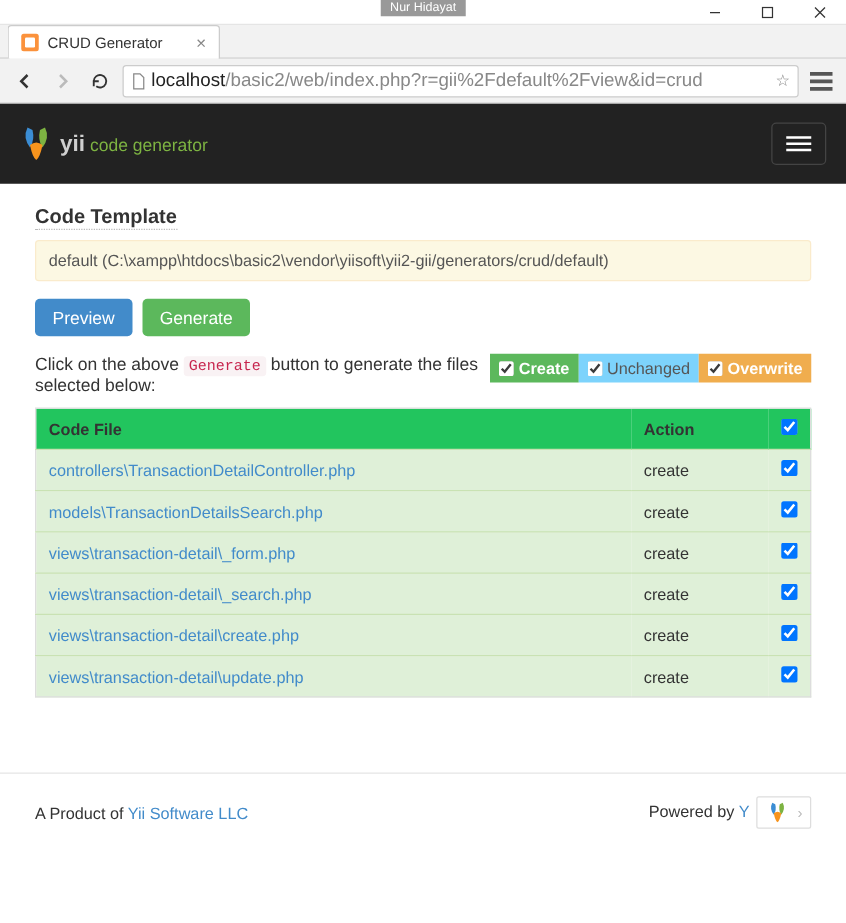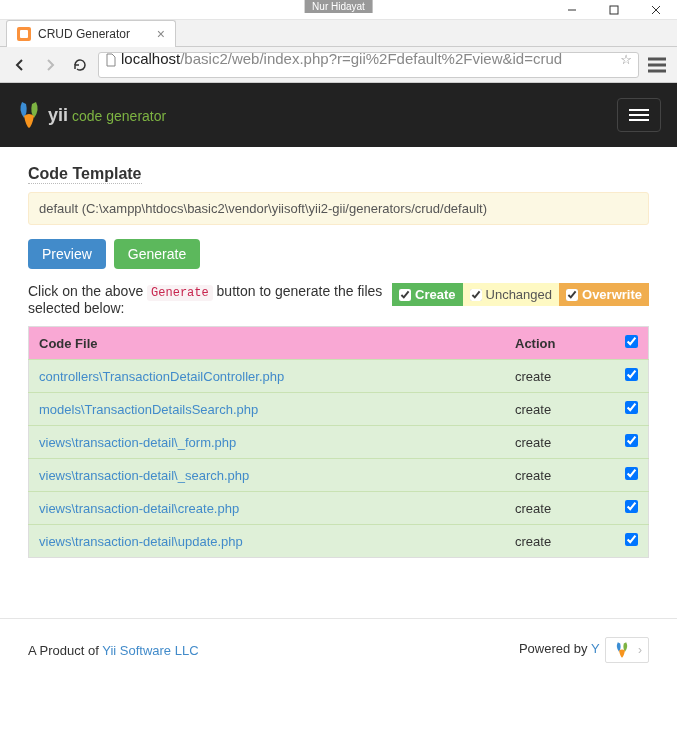--- a/index.html
+++ b/index.html
@@ -13,21 +13,21 @@
 
 .tabstrip { background: #f2f2f2; height: 27px; display: flex; align-items: flex-end; padding-left: 6px; border-bottom: 1px solid #ccc; }
 .tab { background: #fff; border: 1px solid #ccc; border-bottom: none; border-radius: 3px 3px 0 0; padding: 5px 10px; display: flex; align-items: center; gap: 7px; min-width: 170px; font-size: 12px; color: #333; position: relative; top: 1px; }
 .tab-favicon { width: 14px; height: 14px; background: #fb923c; border-radius: 2px; position: relative; }
 .tab-favicon::after { content: ""; position: absolute; inset: 3px; background: #fff; border-radius: 1px; }
 .tab-close { margin-left: auto; color: #888; font-size: 14px; }
 
 .addressbar { background: #f2f2f2; height: 36px; display: flex; align-items: center; padding: 0 8px; gap: 6px; border-bottom: 1px solid #ccc; }
 .nav-btn { width: 24px; height: 24px; display: flex; align-items: center; justify-content: center; color: #555; cursor: pointer; }
 .nav-btn svg { width: 16px; height: 16px; }
-.url-box { flex: 1; background: #fff; border: 1px solid #ccc; border-radius: 3px; height: 26px; display: flex; align-items: flex-end; padding: 10px 6px; gap: 4px; }
+.url-box { flex: 1; background: #fff; border: 1px solid #ccc; border-radius: 3px; height: 26px; display: flex; align-items: center; padding: 10px 6px; gap: 4px; }
 .url-box svg.file-icon { width: 12px; height: 14px; color: #888; flex-shrink: 0; }
 .url-text { font-size: 15px; color: #222; white-space: nowrap; overflow: hidden; }
 .url-host { color: #222; }
 .url-path { color: #888; }
 .url-star { color: #888; margin-left: auto; flex-shrink: 0; }
 .menu-btn { width: 24px; height: 24px; display: flex; align-items: center; justify-content: center; color: #555; }
 
 .navbar { background: #222; height: 64px; display: flex; align-items: center; padding: 0 16px; }
 .logo { display: flex; align-items: center; gap: 6px; }
 .logo-mark { width: 26px; height: 30px; position: relative; }
@@ -45,31 +45,31 @@
 .btns-row { display: flex; gap: 8px; margin-bottom: 14px; }
 .btn { padding: 7px 14px; border-radius: 4px; font-size: 14px; color: #fff; border: none; cursor: pointer; }
 .btn-primary { background: #428bca; text-align: center; }
 .btn-success { background: #5cb85c; }
 
 .instruction { font-size: 14px; color: #333; margin-bottom: 2px; }
 .generate-code { font-family: "Courier New", monospace; background: #f9f2f4; color: #c7254e; padding: 1px 4px; border-radius: 3px; font-size: 12px; }
 .legend { margin-left: 6px; display: inline-flex; gap: 0; vertical-align: middle; }
 .legend-item { display: inline-flex; align-items: center; gap: 4px; padding: 4px 7px; color: #fff; font-size: 13px; font-weight: 600; }
 .legend-create { background: #5cb85c; }
-.legend-unchanged { background: #fef9c3; color: #555; font-weight: normal; }
+.legend-unchanged { background: #7dd3fc; color: #555; font-weight: normal; }
 .legend-overwrite { background: #f0ad4e; }
 .legend-item input { accent-color: #fff; width: 12px; height: 12px; }
 
 .instruction-wrap { display: flex; align-items: flex-start; margin-bottom: 10px; }
 .instruction-text { flex: 1; }
 .instruction-legend { margin-left: auto; flex-shrink: 0; }
 
 table { width: 100%; border-collapse: collapse; margin-top: 6px; border: 1px solid #ddd; }
 th, td { padding: 8px 10px; text-align: left; border-top: 1px solid #ddd; font-size: 13px; }
-th { background: #f9a8d4; font-weight: 700; color: #333; margin-top: 16px; }
+th { background: #22c55e; font-weight: 700; color: #333; margin-top: 16px; }
 th.check, td.check { width: 28px; text-align: center; }
 th.action, td.action { width: 110px; }
 tbody tr { background: #dff0d8; }
 tbody tr td { border-top: 1px solid #c9e2b3; }
 td.file a { color: #428bca; text-decoration: none; }
 td.action { color: #333; }
 
 .footer { border-top: 1px solid #e5e5e5; padding: 18px 28px; display: flex; justify-content: space-between; align-items: center; font-size: 13px; color: #333; margin-top: 40px; }
 .footer a { color: #428bca; text-decoration: none; }
 .powered-logo { display: inline-flex; align-items: center; gap: 2px; background: #fff; border: 1px solid #ddd; padding: 3px 6px; border-radius: 2px; vertical-align: middle; margin-left: 2px; }

